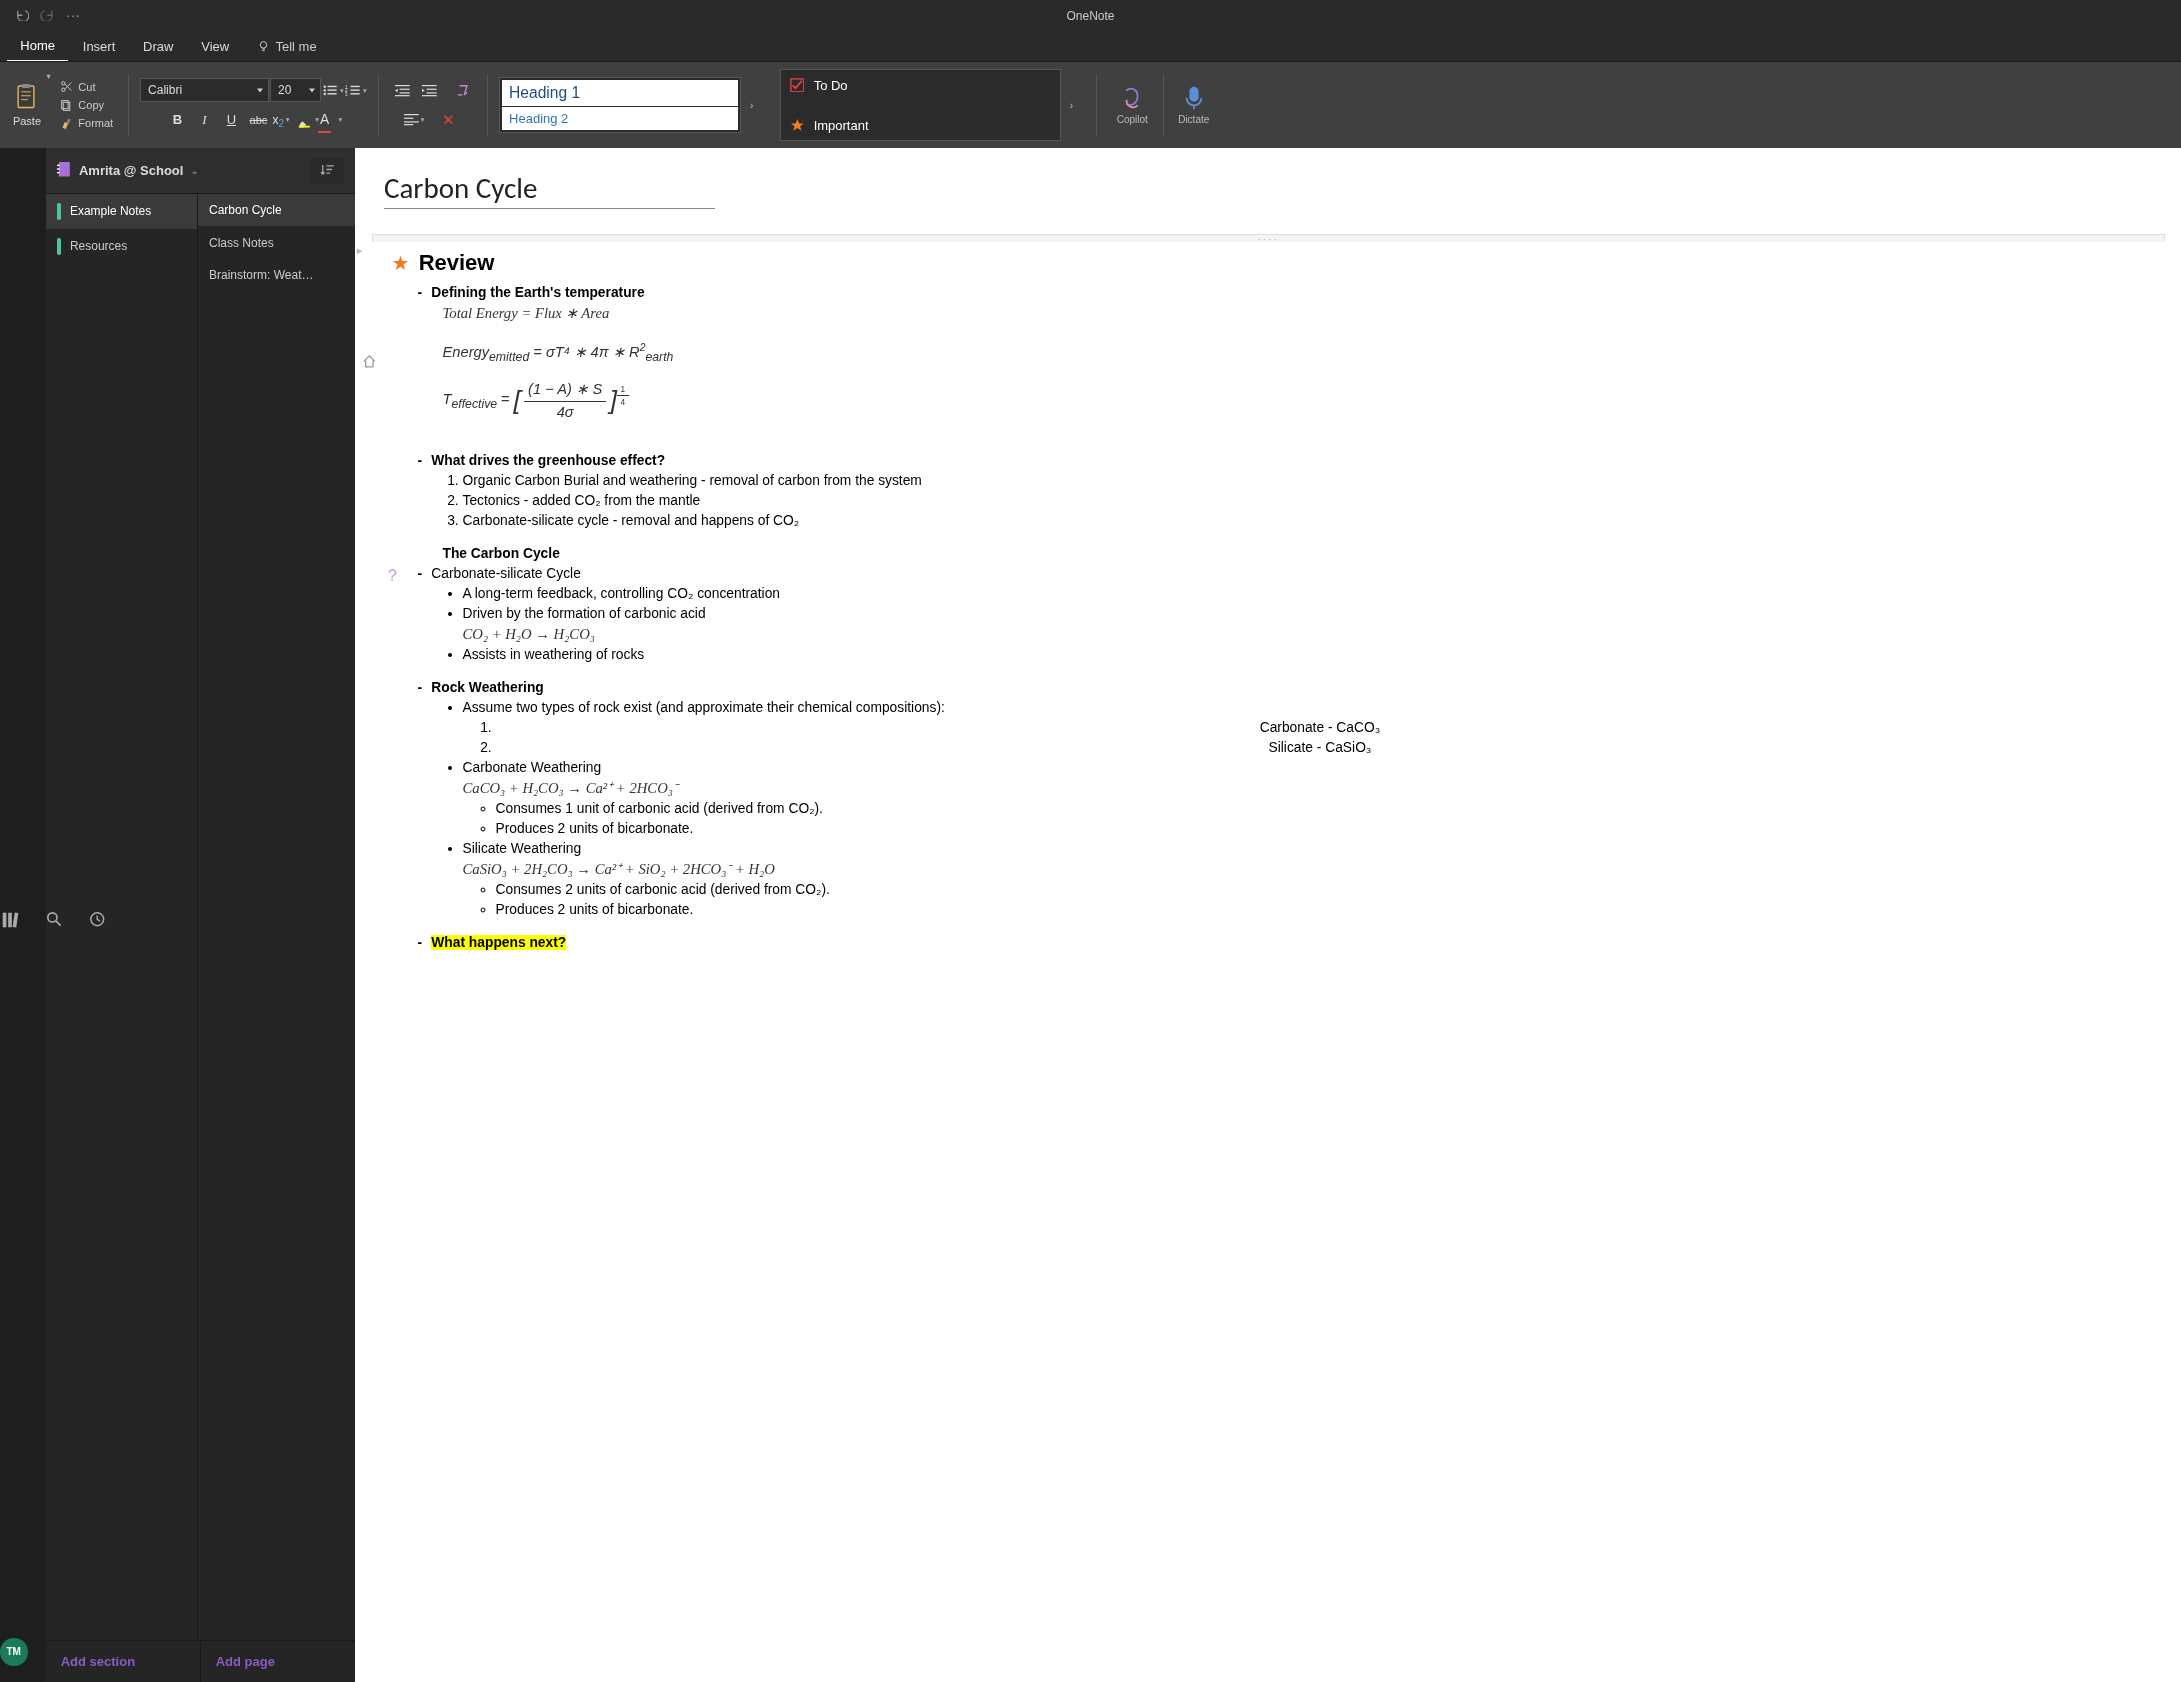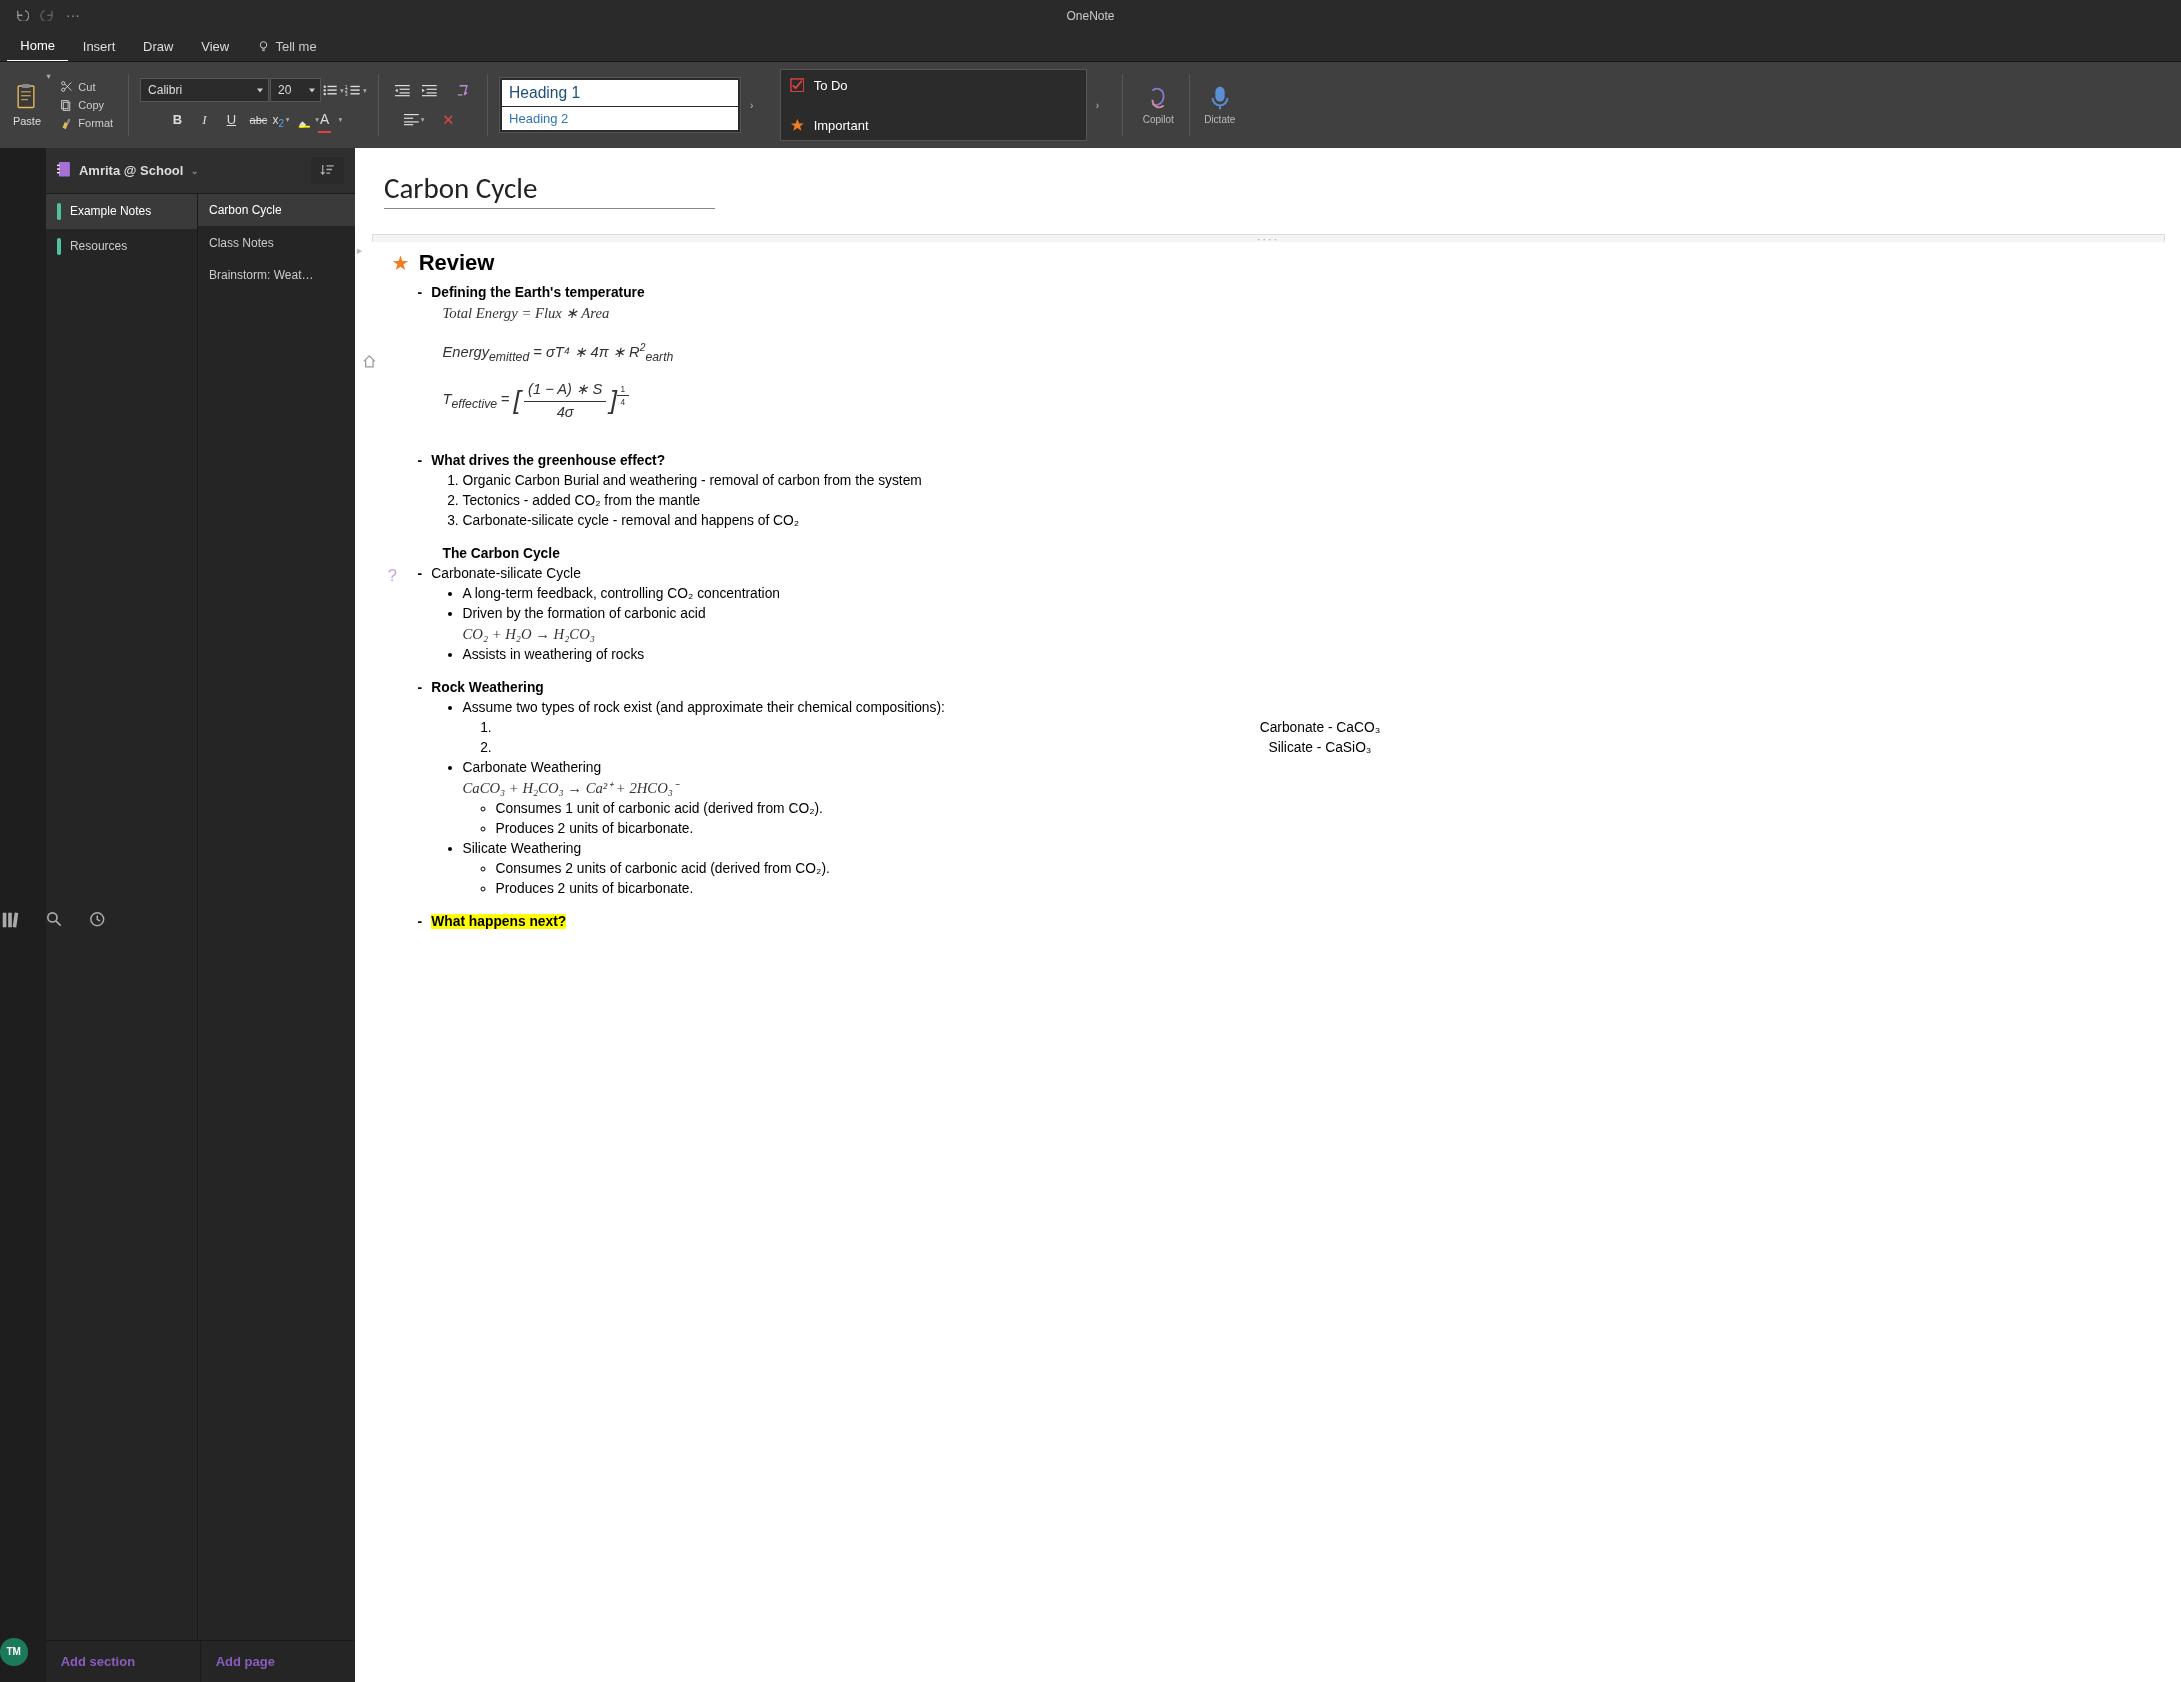--- a/index.html
+++ b/index.html
@@ -47,21 +47,21 @@
   .list-btns { display: flex; flex-direction: column; gap: 5.5px; justify-content: center; }
 
   
   .styles-gallery { display: flex; flex-direction: column; gap: 1.8px; background: #2b2b2b; border: 0.9px solid #555; padding: 1.8px; width: 242px; position: relative; }
   .style-item { background: #fff; color: #000; padding: 3.7px 7.3px; font-size: 13.8px; cursor: pointer; }
   .h1-style { font-size: 15.6px; color: #1e4e79; }
   .h2-style { font-size: 13px; color: #2e75b6; }
   .gallery-expand { position: absolute; right: -20px; top: 50%; transform: translateY(-50%); width: 16.5px; height: 37px; display: flex; align-items: center; justify-content: center; background: #404040; cursor: pointer; color: #bbb; font-size: 10px; }
 
   
-  .tags-gallery { display: flex; flex-direction: column; gap: 14px; background: #2b2b2b; border: 0.9px solid #555; padding: 1.8px; width: 307px; position: relative; }
+  .tags-gallery { display: flex; flex-direction: column; gap: 14px; background: #2b2b2b; border: 0.9px solid #555; padding: 1.8px; width: 281px; position: relative; }
   .tag-item { display: flex; align-items: center; gap: 9.2px; padding: 5.5px 7.3px; font-size: 13px; cursor: pointer; color: #fff; }
   .tag-icon { width: 14.7px; height: 14.7px; flex-shrink: 0; }
 
   
   .rbtn { display: flex; flex-direction: column; align-items: center; gap: 3.7px; padding: 5.5px 9.2px; cursor: pointer; color: #bbb; font-size: 10px; }
   .rbtn-icon { width: 26px; height: 26px; }
 
   
   .main { flex: 1; display: flex; min-height: 0; }
 
@@ -488,20 +488,21 @@
         <ul class="bul">
           <li>Carbonate Weathering</li>
           <div class="eq">CaCO₃ + H₂CO₃ → Ca²⁺ + 2HCO₃⁻</div>
         </ul>
         <ul class="circ">
           <li>Consumes 1 unit of carbonic acid (derived from CO₂).</li>
           <li>Produces 2 units of bicarbonate.</li>
         </ul>
         <ul class="bul">
           <li>Silicate Weathering</li>
+          <div class="eq">CaSiO₃ + 2H₂CO₃ → Ca²⁺ + SiO₂ + 2HCO₃⁻ + H₂O</div>
         </ul>
         <ul class="circ">
           <li>Consumes 2 units of carbonic acid (derived from CO₂).</li>
           <li>Produces 2 units of bicarbonate.</li>
         </ul>
 
         <div style="height:13px"></div>
         <div class="lvl1 dash-item"><span class="bold hl">What happens next?</span></div>
 
       </div>

